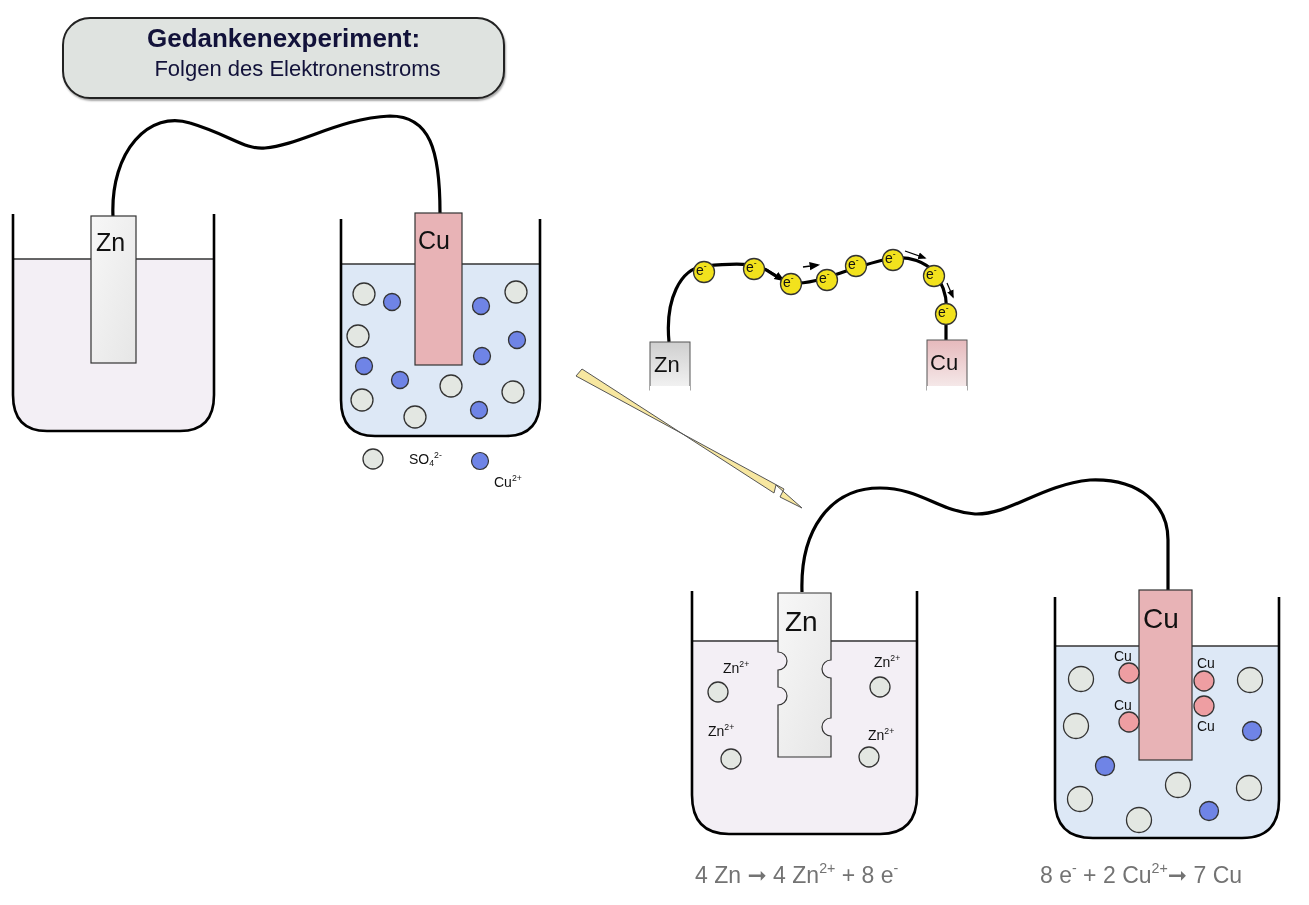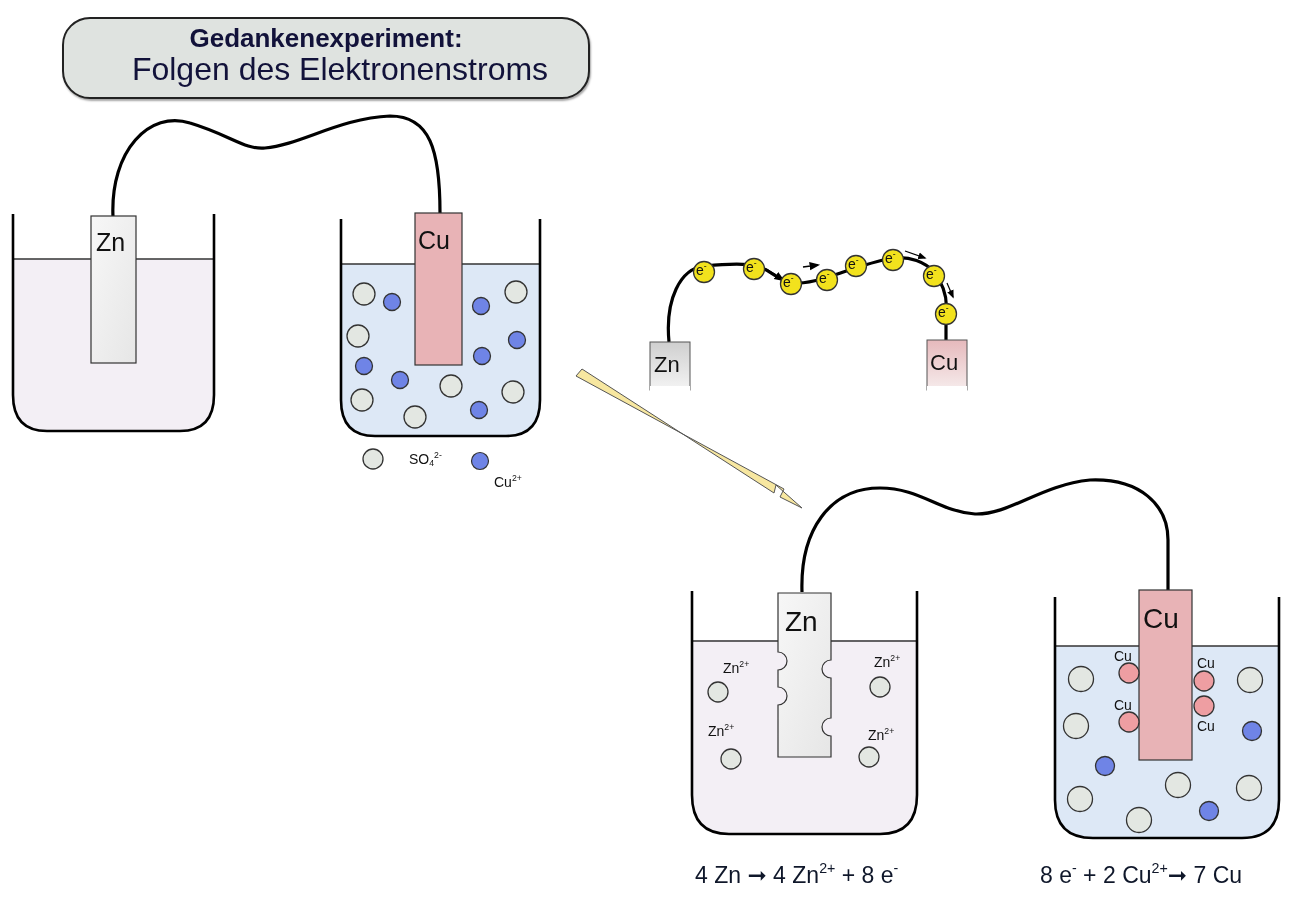--- a/index.html
+++ b/index.html
@@ -1,24 +1,24 @@
 <!DOCTYPE html>
 <html><head>
 <meta charset="utf-8">
 <style>
   html, body { margin: 0; padding: 0; background: #ffffff; }
   body { width: 1309px; height: 905px; overflow: hidden; position: relative; font-family: "Liberation Sans", sans-serif; }
   svg { position: absolute; left: 0; top: 0; }
-  .title-box { position: absolute; left: 62px; top: 17px; width: 528px; height: 82px; box-sizing: border-box; border: 2px solid #222; border-radius: 28px; background: #dfe3e0; box-shadow: 1px 2px 2px rgba(0,0,0,0.35); text-align: center; color: #12123a; }
+  .title-box { position: absolute; left: 62px; top: 17px; width: 443px; height: 82px; box-sizing: border-box; border: 2px solid #222; border-radius: 28px; background: #dfe3e0; box-shadow: 1px 2px 2px rgba(0,0,0,0.35); text-align: center; color: #12123a; }
   .title-bold { display: block; font-weight: bold; font-size: 26px; margin-top: 4px; line-height: 30px; }
-  .title-sub { display: block; font-size: 32px; line-height: 32px; margin-left: 28px; }
+  .title-sub { display: block; font-size: 22px; line-height: 32px; margin-left: 28px; }
   .lbl { position: absolute; color: #111; font-family: "Liberation Sans", sans-serif; white-space: nowrap; }
   .lbl sup { font-size: 62%; vertical-align: 0.65em; line-height: 0; }
   .lbl sub { font-size: 62%; vertical-align: -0.25em; line-height: 0; }
-  .eq { position: absolute; top: 862px; font-size: 23px; color: #0f172a; white-space: nowrap; }
+  .eq { position: absolute; top: 862px; font-size: 23px; color: #737373; white-space: nowrap; }
   .eq sup { font-size: 62%; vertical-align: 0.7em; line-height: 0; }
 </style>
 </head>
 <body>
 
 <svg width="1309" height="905" viewBox="0 0 1309 905">
   <defs>
     <linearGradient id="gZn" x1="0" y1="0" x2="1" y2="1">
       <stop offset="0" stop-color="#f7f7f7"></stop>
         <stop offset="1" stop-color="#e6e6e6"></stop>

